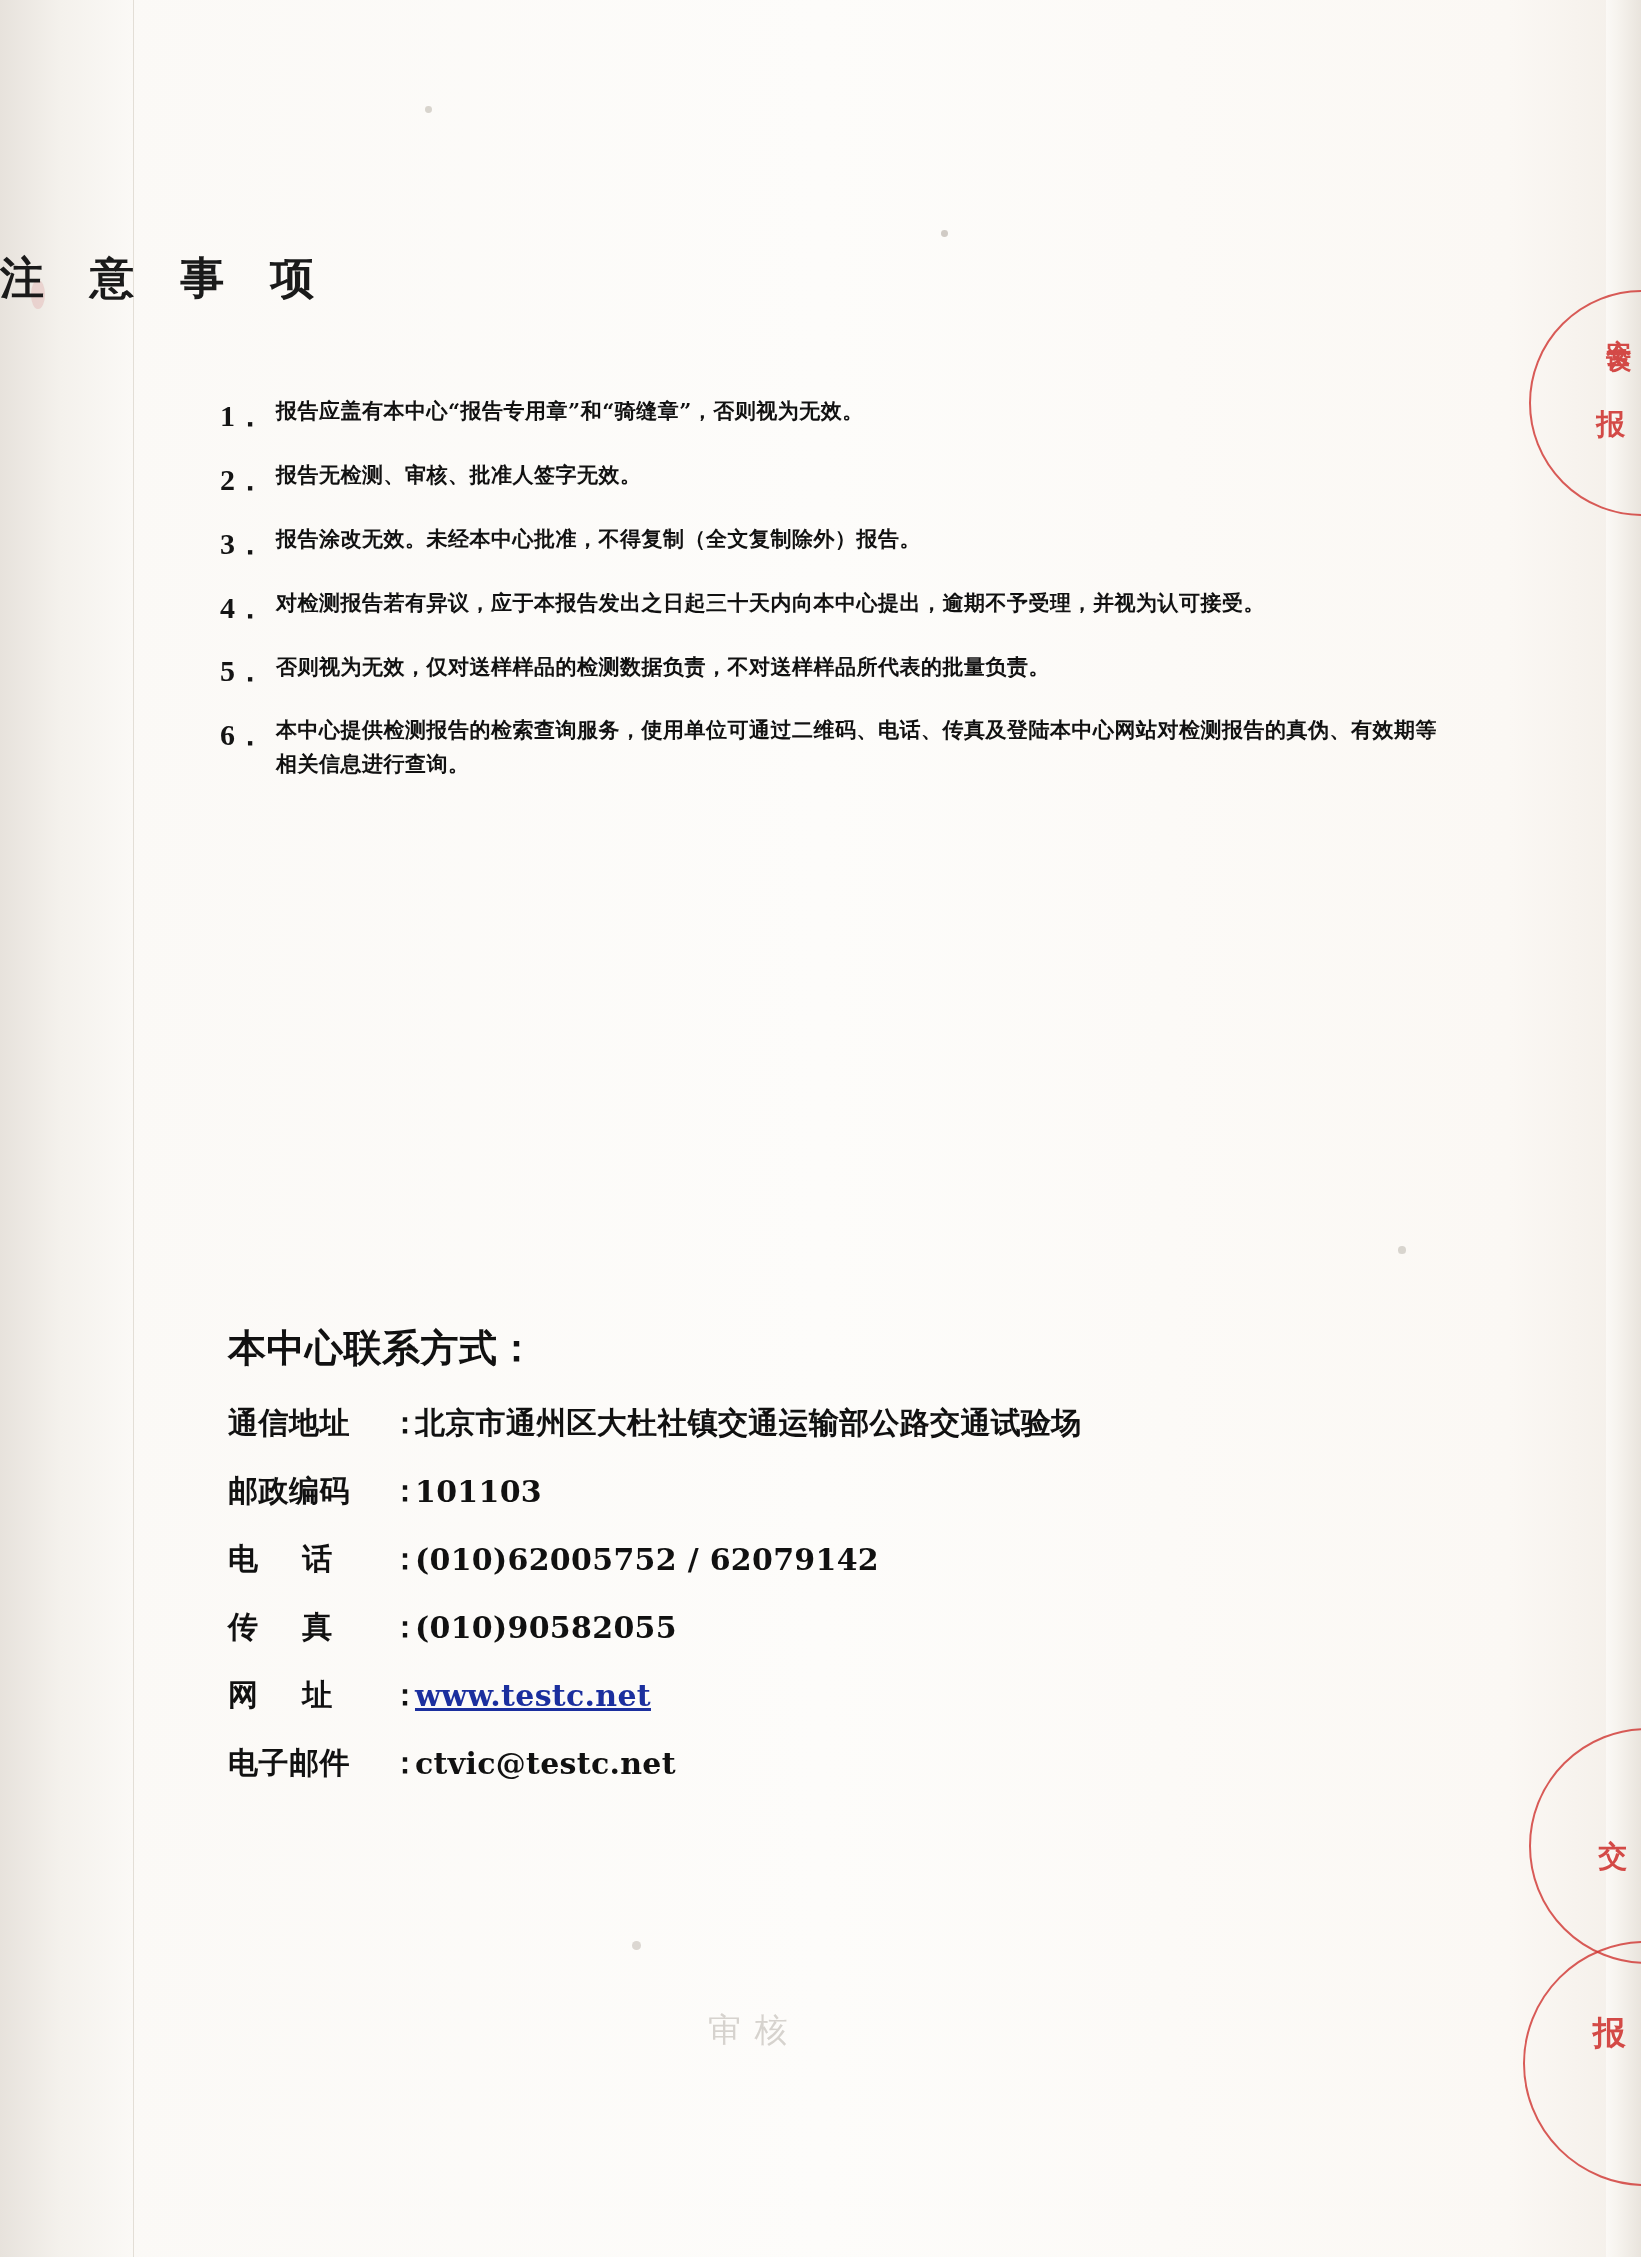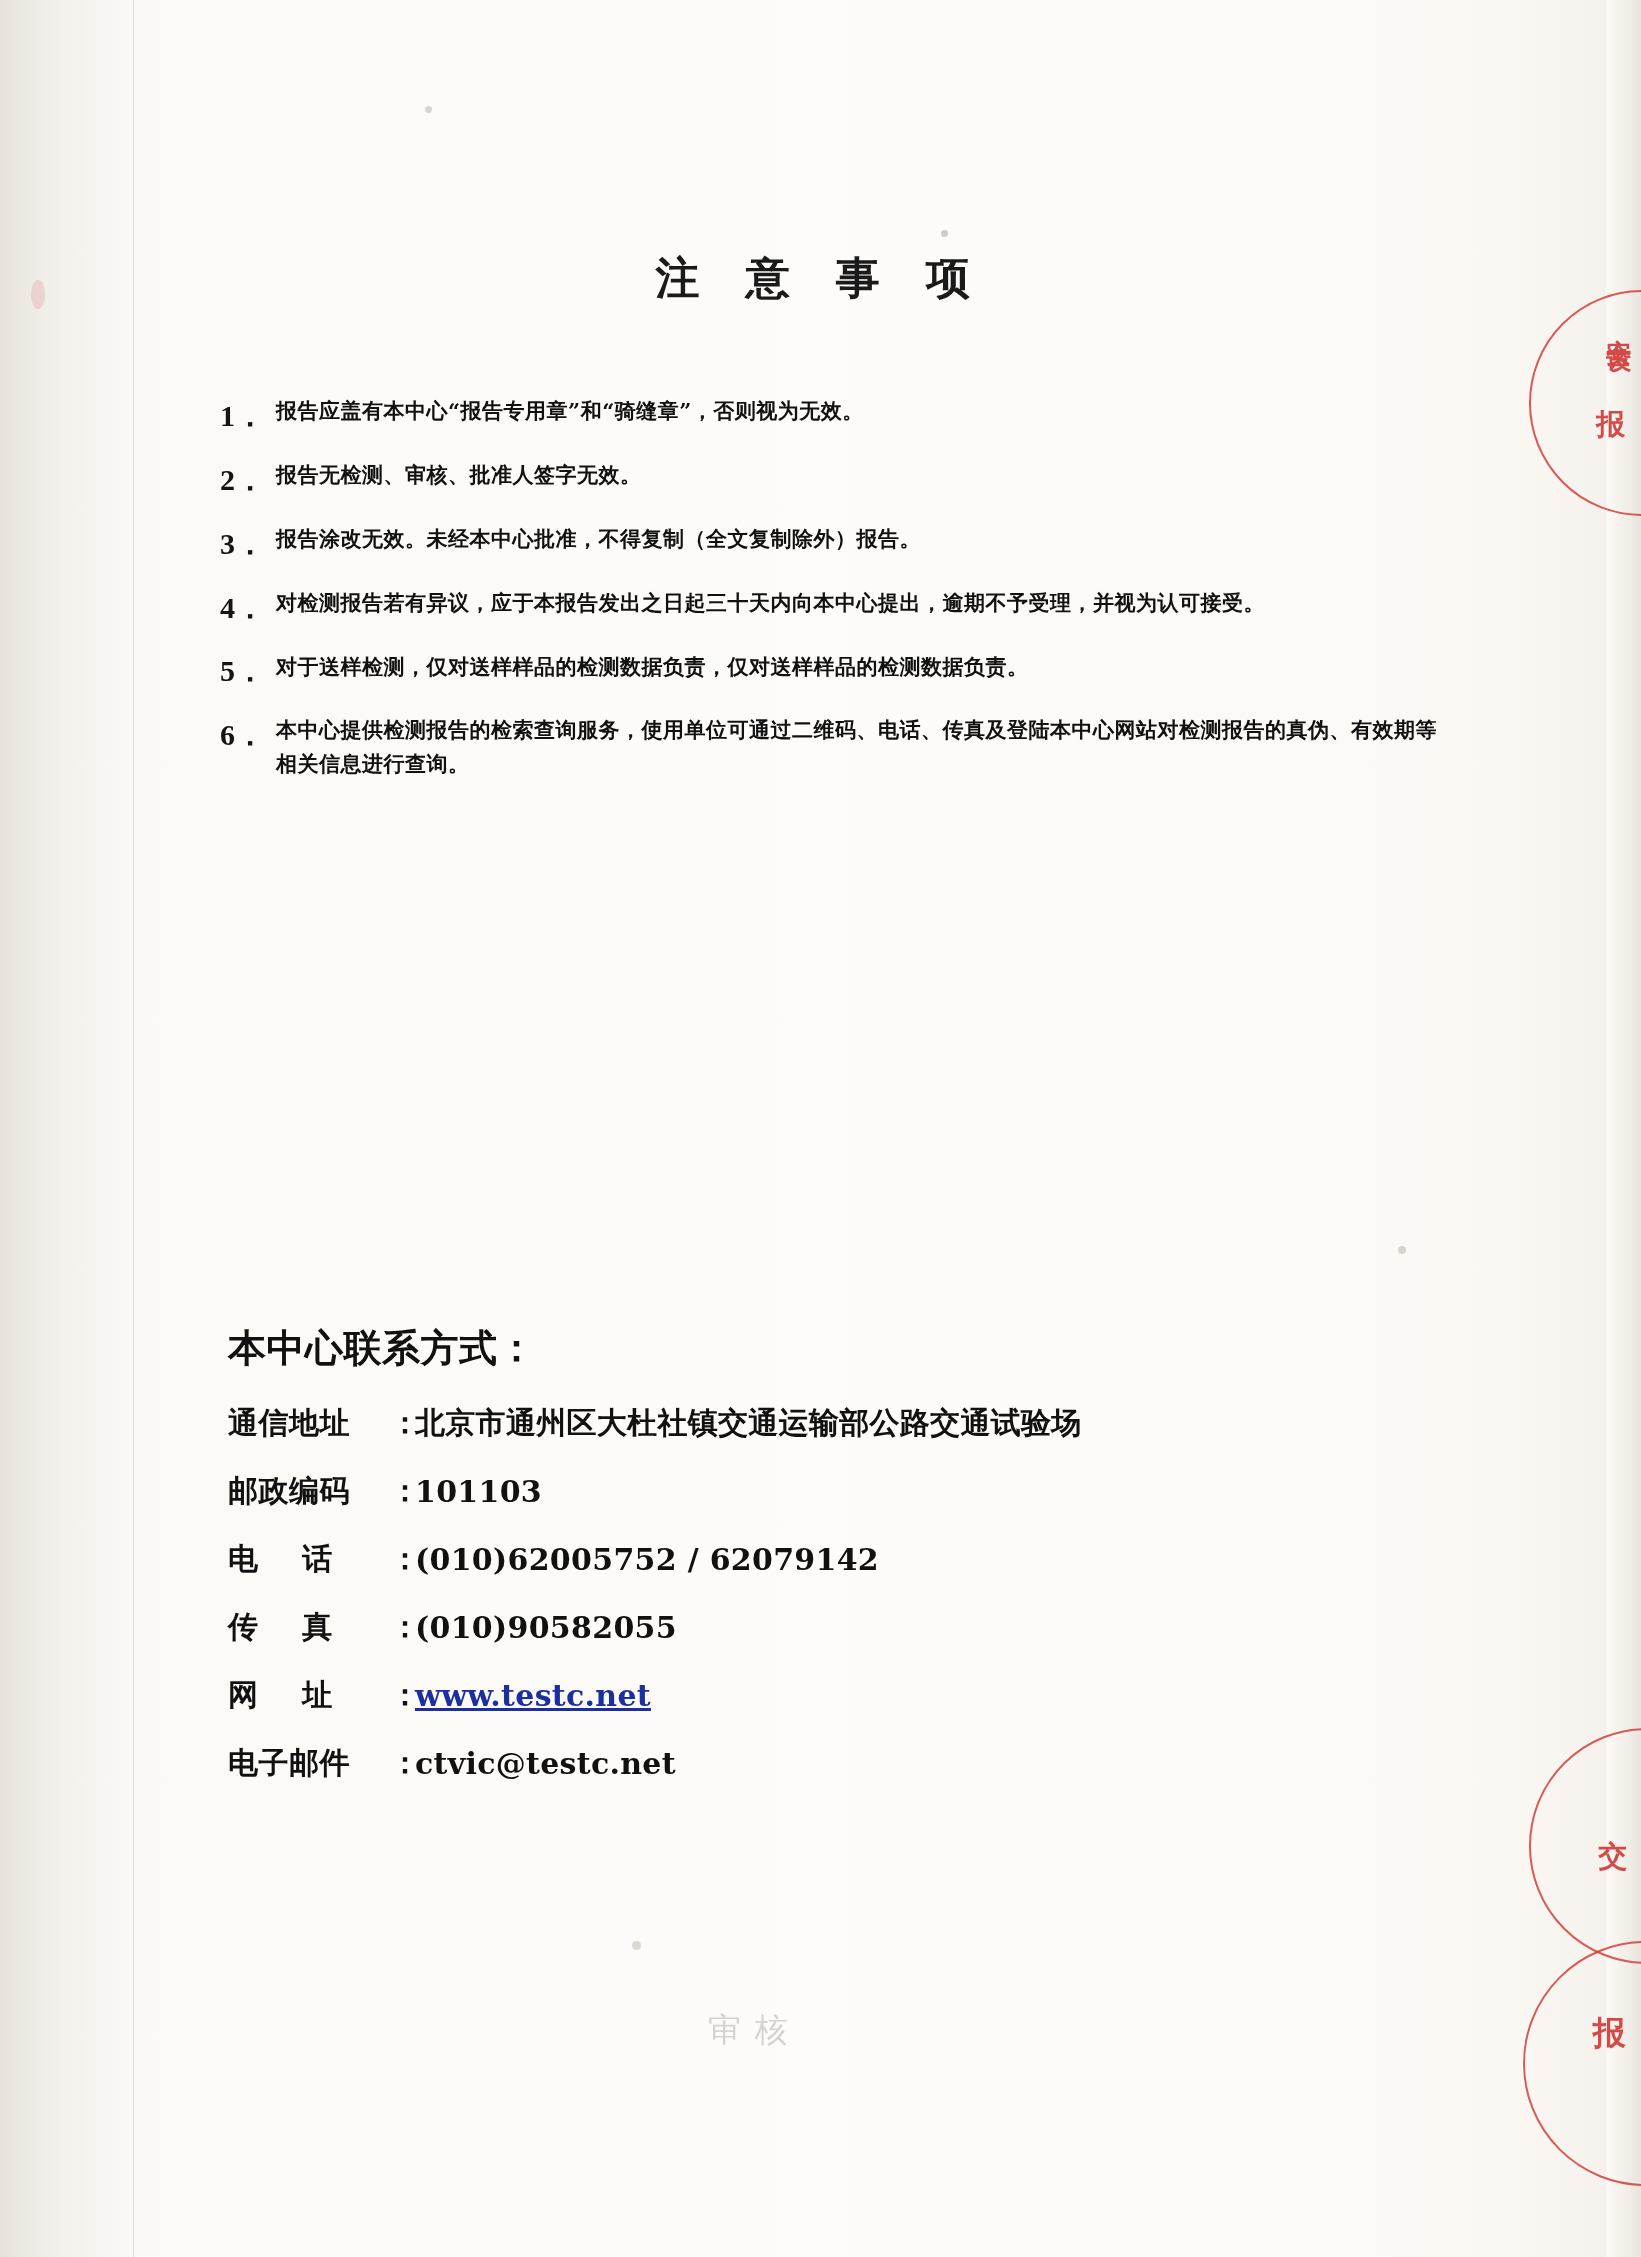--- a/index.html
+++ b/index.html
@@ -45,21 +45,21 @@
     border-radius: 50%;
     pointer-events: none;
   }
 
   
   .doc-title {
     position: absolute;
     left: 0;
     top: 249px;
     width: 1641px;
-    text-align: center;
+    text-align: left;
     font-size: 44px;
     font-weight: bold;
     letter-spacing: 15.4px;
     color: #1a1a1a;
     font-family: "DejaVu Serif", "Liberation Serif", serif;
   }
 
   
   .notice-list {
     position: absolute;
@@ -186,21 +186,21 @@
     <div class="notice-item">
       <div class="notice-num">3．</div>
       <div class="notice-text">报告涂改无效。未经本中心批准，不得复制（全文复制除外）报告。</div>
     </div>
     <div class="notice-item">
       <div class="notice-num">4．</div>
       <div class="notice-text">对检测报告若有异议，应于本报告发出之日起三十天内向本中心提出，逾期不予受理，并视为认可接受。</div>
     </div>
     <div class="notice-item">
       <div class="notice-num">5．</div>
-      <div class="notice-text">对于送样检测，仅对送样样品的检测数据负责，仅对送样样品的检测数据负责。</div>
+      <div class="notice-text">否则视为无效，仅对送样样品的检测数据负责，不对送样样品所代表的批量负责。</div>
     </div>
     <div class="notice-item">
       <div class="notice-num">6．</div>
       <div class="notice-text">本中心提供检测报告的检索查询服务，使用单位可通过二维码、电话、传真及登陆本中心网站对检测报告的真伪、有效期等相关信息进行查询。</div>
     </div>
   </div>
 
   <div class="contact-block">
     <div class="contact-heading">本中心联系方式：</div>
 

